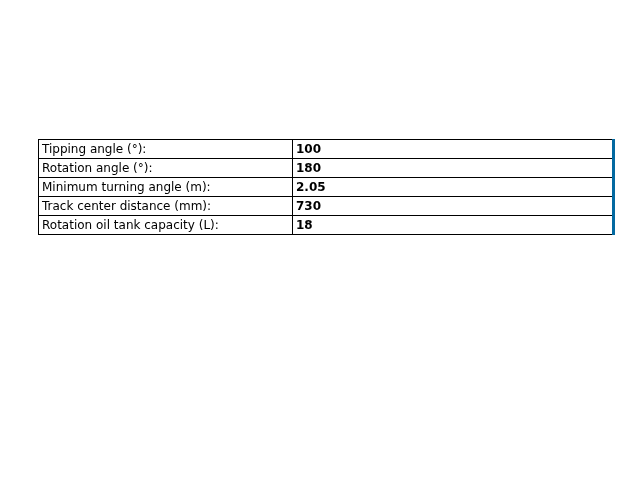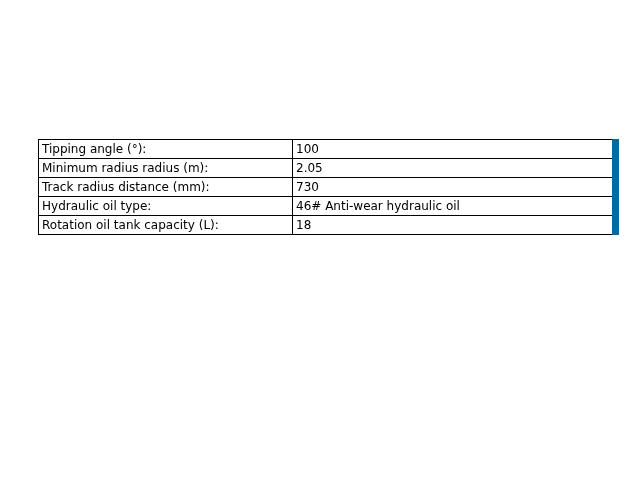--- a/index.html
+++ b/index.html
@@ -39,44 +39,45 @@
     white-space: nowrap;
     overflow: hidden;
   }
   .spec-table td.label {
     width: 250px;
     border-left: 1px solid #000000;
     border-right: 1px solid #000000;
   }
   .spec-table td.value {
     width: 316px;
-    border-right: 7px solid #0369a1;
+    border-right: 3px solid #0369a1;
+    font-weight: bold;
   }
 </style>
 </head>
 <body>
 
 <div class="page">
   <table class="spec-table">
     <tbody>
       <tr>
         <td class="label">Tipping angle (°):</td>
         <td class="value">100</td>
       </tr>
       <tr>
-        <td class="label">Minimum radius radius (m):</td>
+        <td class="label">Rotation angle (°):</td>
+        <td class="value">180</td>
+      </tr>
+      <tr>
+        <td class="label">Minimum turning angle (m):</td>
         <td class="value">2.05</td>
       </tr>
       <tr>
-        <td class="label">Track radius distance (mm):</td>
+        <td class="label">Track center distance (mm):</td>
         <td class="value">730</td>
-      </tr>
-      <tr>
-        <td class="label">Hydraulic oil type:</td>
-        <td class="value">46# Anti-wear hydraulic oil</td>
       </tr>
       <tr>
         <td class="label">Rotation oil tank capacity (L):</td>
         <td class="value">18</td>
       </tr>
     </tbody>
   </table>
 </div>
 
 </body></html>

